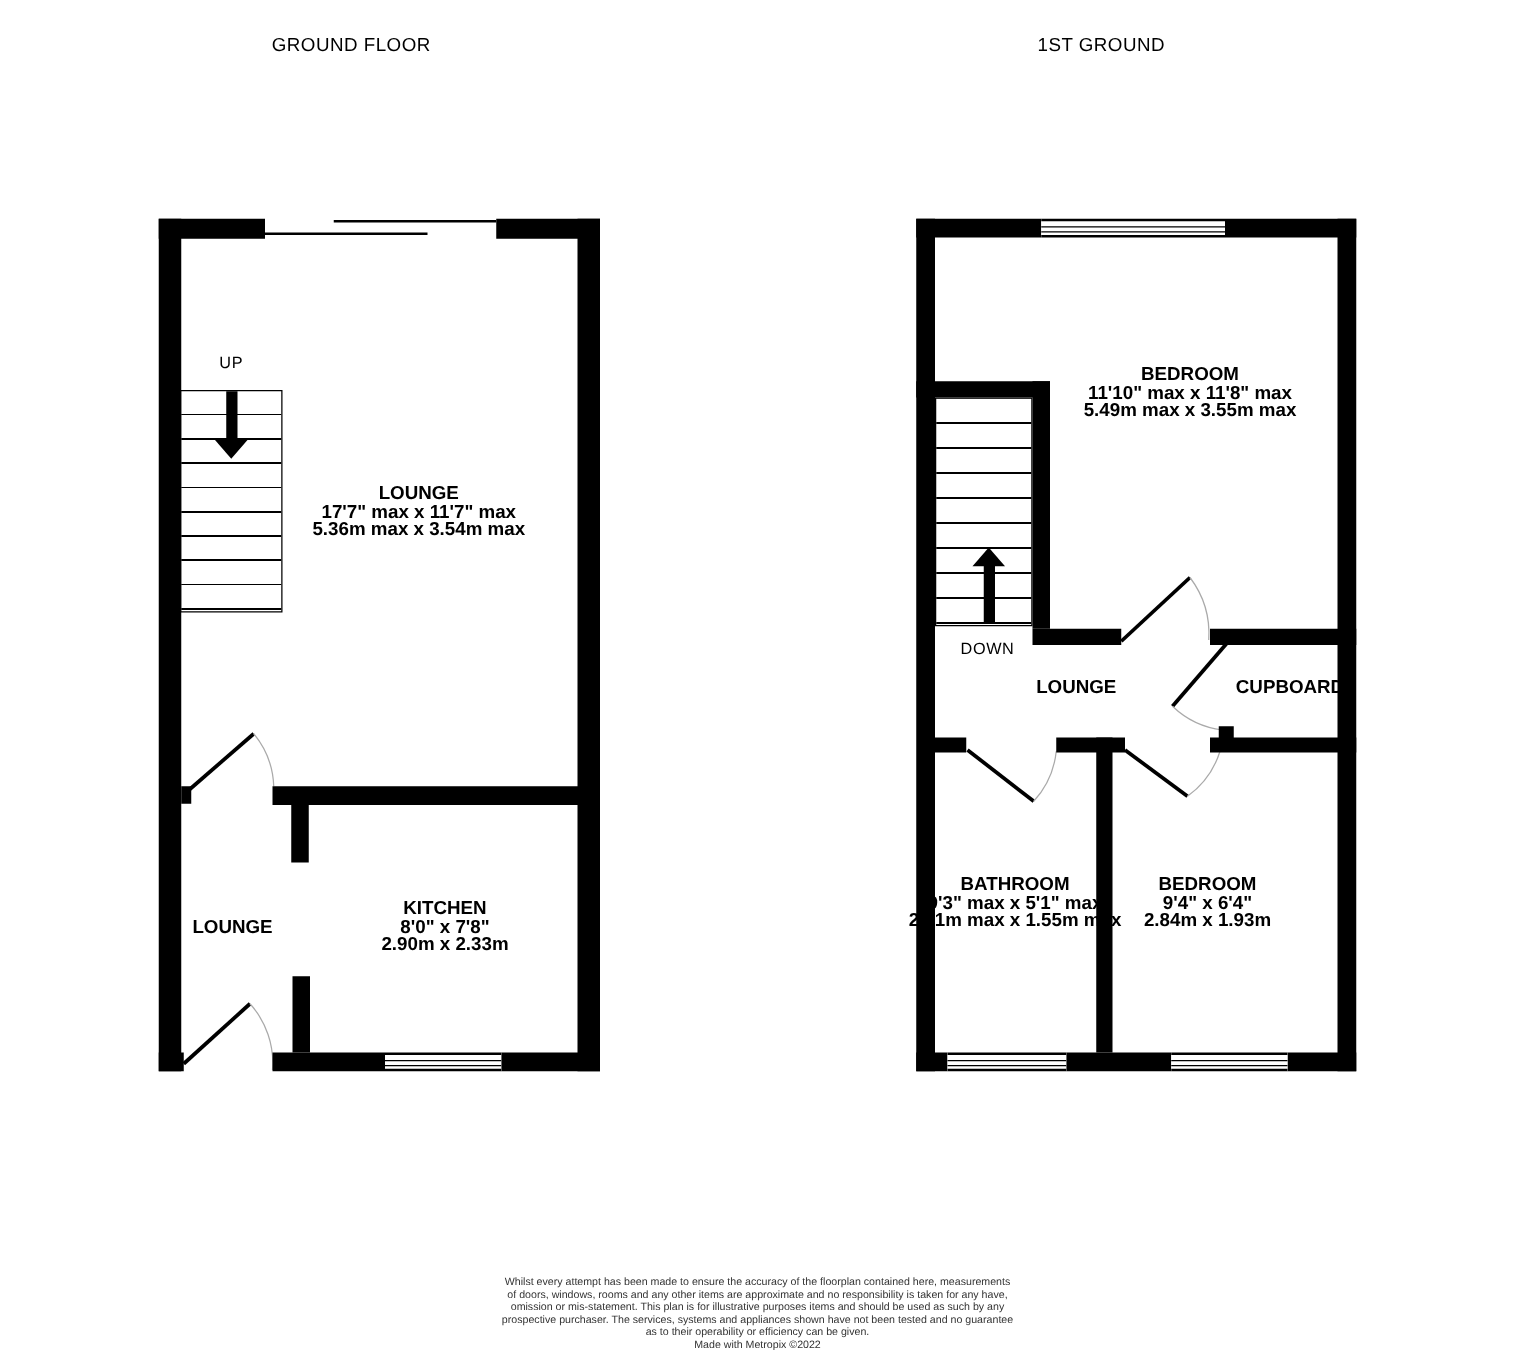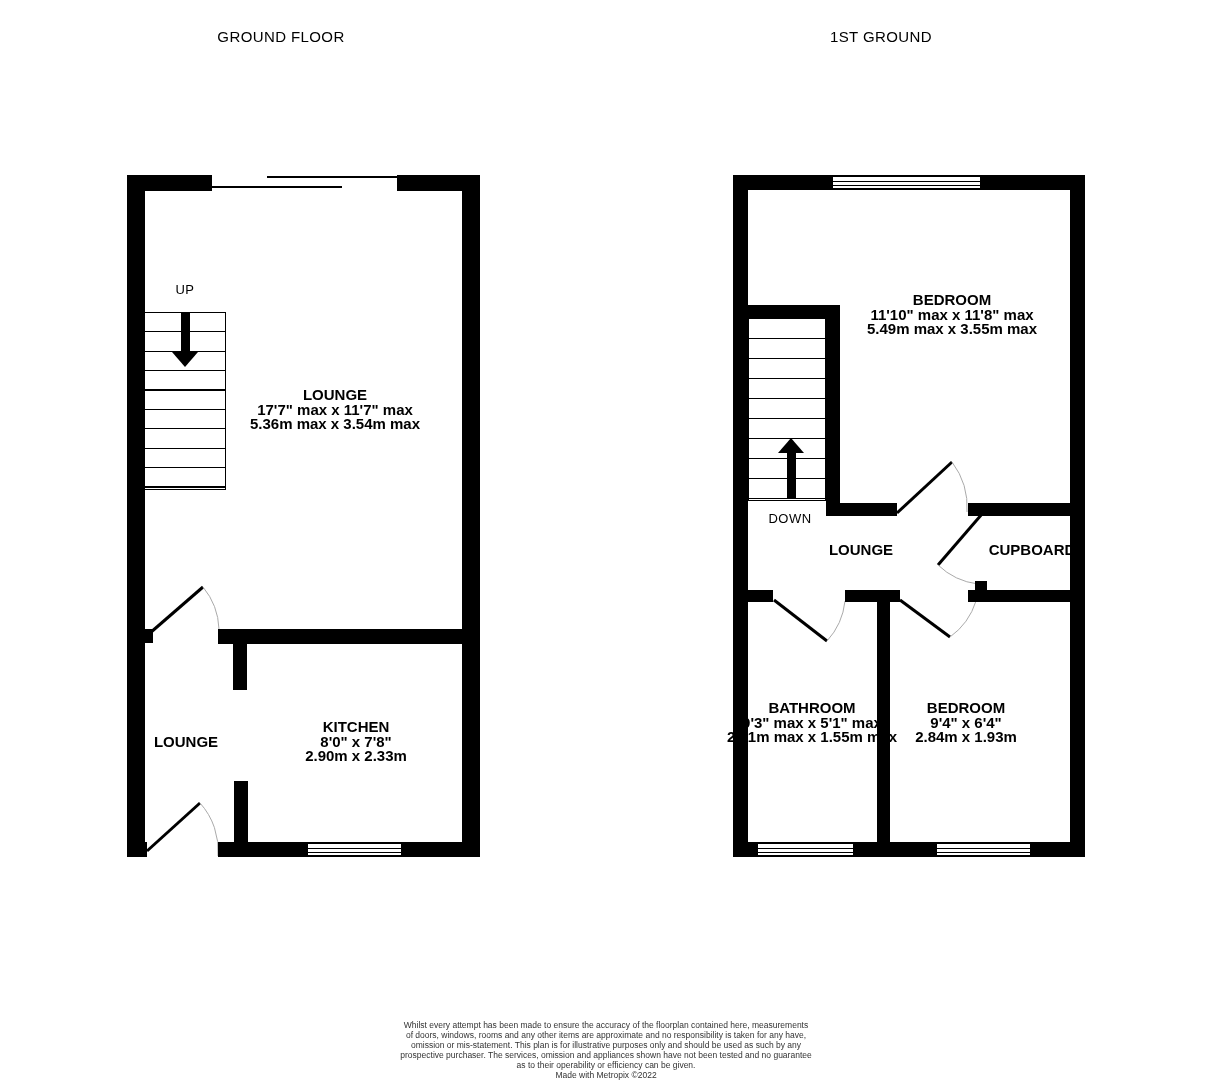--- a/index.html
+++ b/index.html
@@ -132,19 +132,19 @@
     <div class="wline" style="top:8px"></div>
   </div>
   <div class="window" style="left:937px;top:842px;width:93px;height:15px">
     <div class="wline" style="top:4px"></div>
     <div class="wline" style="top:8px"></div>
   </div>
 
   <div class="disc">
     <div>Whilst every attempt has been made to ensure the accuracy of the floorplan contained here, measurements</div>
     <div>of doors, windows, rooms and any other items are approximate and no responsibility is taken for any have,</div>
-    <div>omission or mis-statement. This plan is for illustrative purposes only and should be used as such by any</div>
-    <div>prospective purchaser. The services, omission and appliances shown have not been tested and no guarantee</div>
+    <div>omission or mis-statement. This plan is for illustrative purposes items and should be used as such by any</div>
+    <div>prospective purchaser. The services, systems and appliances shown have not been tested and no guarantee</div>
     <div>as to their operability or efficiency can be given.</div>
     <div>Made with Metropix ©2022</div>
   </div>
 
 </div>
 
 </body></html>

